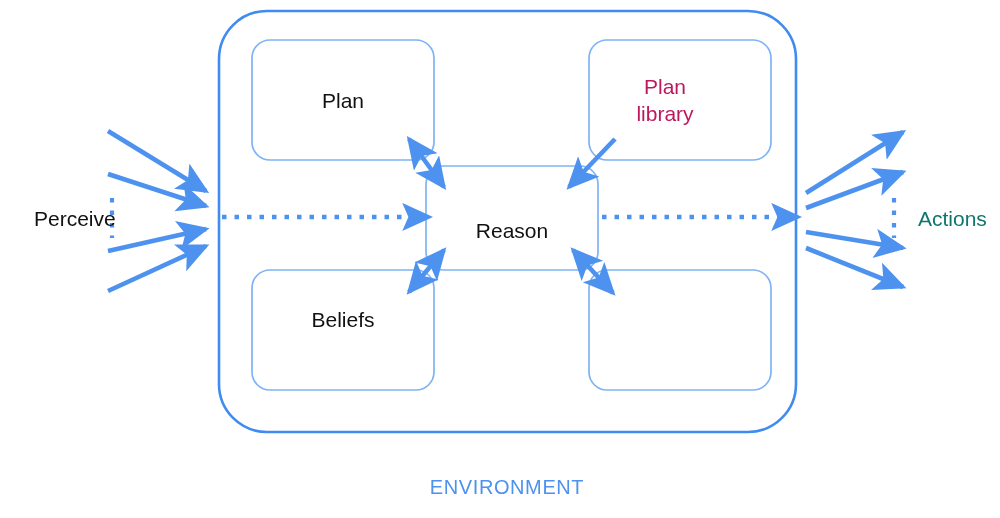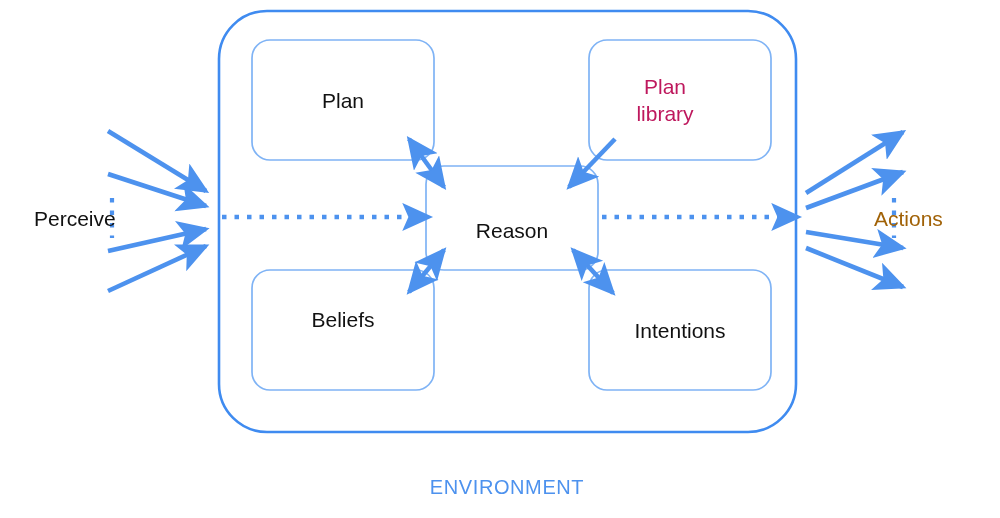--- a/index.html
+++ b/index.html
@@ -104,20 +104,19 @@
         <line x1="409" y1="292" x2="444" y2="250" stroke="#4d92ee" stroke-width="4.6" stroke-linecap="butt" marker-end="url(#ah)" marker-start="url(#ah-start)"></line>
         <line x1="613" y1="293" x2="573" y2="250" stroke="#4d92ee" stroke-width="4.6" stroke-linecap="butt" marker-end="url(#ah)" marker-start="url(#ah-start)"></line>
       </g>
   </svg>
 
   <div class="box-label" id="lbl-goals" style="left: 252px; top: 40px; width: 182px; height: 120px; color: rgb(17, 17, 17); white-space: pre-line;">Plan</div>
   <div class="box-label" id="lbl-plan-library" style="left: 589px; top: 40px; width: 152px; height: 120px; color: #be185d; white-space: pre-line;">Plan
 library</div>
   <div class="box-label" id="lbl-reason" style="left: 426px; top: 166px; width: 172px; height: 128px; color: rgb(17, 17, 17); white-space: pre-line;">Reason</div>
   <div class="box-label" id="lbl-beliefs" style="left: 252px; top: 270px; width: 182px; height: 99px; color: rgb(17, 17, 17); white-space: pre-line;">Beliefs</div>
-  <div class="box-label" id="lbl-intentions" style="left: 589px; top: 270px; width: 182px; height: 120px; color: rgb(17, 17, 17); white-space: pre-line;">Intentions</div>
 
   <div class="label-text" id="lbl-perceive" style="left: 10px; top: 205px; color: rgb(17, 17, 17); margin-left: 24px;">Perceive</div>
-  <div class="label-text" id="lbl-actions" style="left: 874px; top: 205px; color: #a16207;">Actions</div>
+  <div class="label-text" id="lbl-actions" style="left: 918px; top: 205px; color: #0f766e;">Actions</div>
 
   <div class="env-label" id="lbl-environment" style="color: rgb(77, 146, 238); left: 0px; top: 476px; width: 1014px; text-align: center;">ENVIRONMENT</div>
 
 </div>
 
 </body></html>

